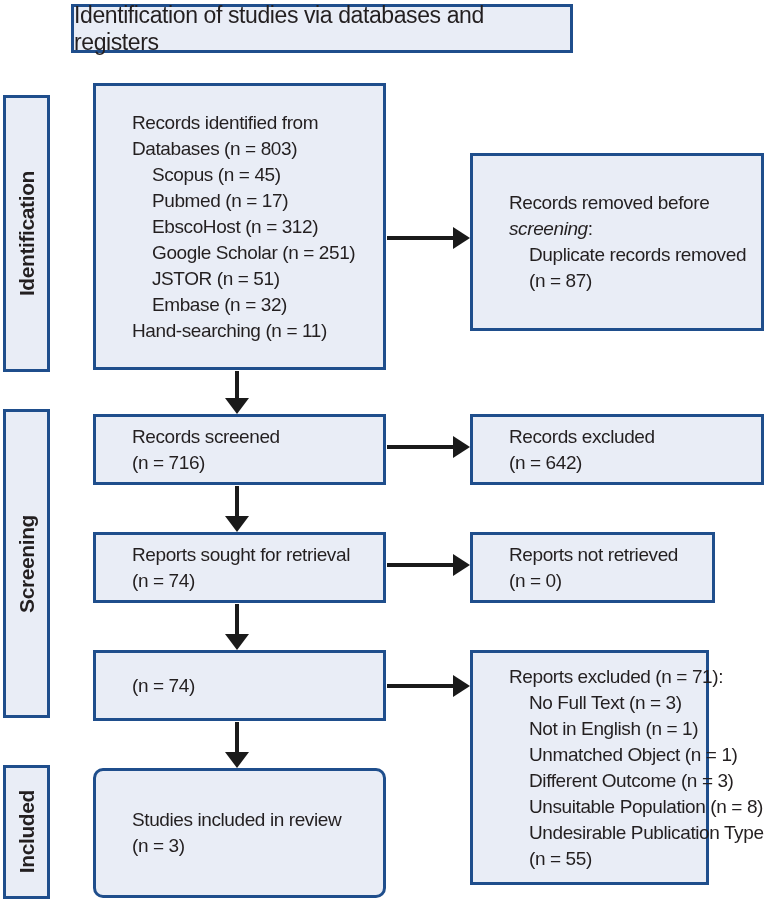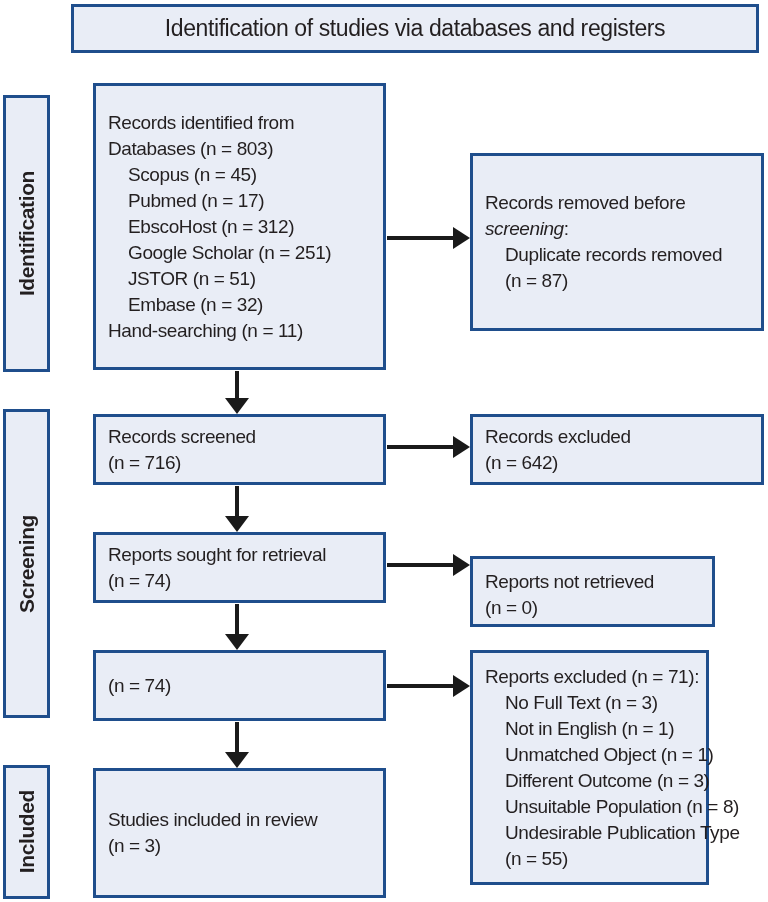--- a/index.html
+++ b/index.html
@@ -15,28 +15,28 @@
     font-family:"Liberation Sans", sans-serif;
     color:var(--text);
   }
   .canvas{position:relative;width:768px;height:902px;background:#ffffff;overflow:hidden;}
 
   .flow-box{
     position:absolute;
     background:var(--box-fill);
     border:3px solid var(--box-border);
     display:flex;flex-direction:column;justify-content:center;
-    padding:10px 10px 10px 12px;
+    padding:10px 10px 10px 36px;
     font-size:19px;line-height:26px;letter-spacing:-0.4px;
   }
   .flow-box .line{white-space:nowrap;}
   .flow-box .line.indent{padding-left:20px;}
 
   .title-box{
-    position:absolute;left:71px;top:4px;width:688px;height:49px;
+    position:absolute;left:71px;top:4px;width:502px;height:49px;
     background:var(--box-fill);border:3px solid var(--box-border);
     display:flex;align-items:center;justify-content:center;
     font-size:23px;letter-spacing:-0.4px;
   }
 
   .stage-bar{
     position:absolute;left:3px;width:47px;
     background:var(--box-fill);border:3px solid var(--box-border);
     display:flex;align-items:center;justify-content:center;
   }
@@ -95,38 +95,38 @@
 
   <div class="flow-box" style="left:93px;top:532px;width:293px;height:71px;">
       <div class="line"><span>Reports sought for retrieval</span></div>
       <div class="line"><span>(n = 74)</span></div>
     </div>
 
   <div class="flow-box" style="left:93px;top:650px;width:293px;height:71px;">
       <div class="line"><span>(n = 74)</span></div>
     </div>
 
-  <div class="flow-box" style="left:93px;top:768px;width:293px;height:130px;">
+  <div class="flow-box" style="left:93px;top:768px;width:293px;height:130px;border-radius:10px;">
       <div class="line"><span>Studies included in review</span></div>
       <div class="line"><span>(n = 3)</span></div>
     </div>
 
   <div class="flow-box" style="left:470px;top:153px;width:294px;height:178px;">
       <div class="line"><span>Records removed before</span></div>
       <div class="line"><span style="font-style: italic;">screening</span><span>:</span></div>
       <div class="line indent"><span>Duplicate records removed</span></div>
       <div class="line indent"><span>(n = 87)</span></div>
     </div>
 
   <div class="flow-box" style="left:470px;top:414px;width:294px;height:71px;">
       <div class="line"><span>Records excluded</span></div>
       <div class="line"><span>(n = 642)</span></div>
     </div>
 
-  <div class="flow-box" style="left:470px;top:556px;width:245px;height:71px;justify-content:space-between;">
+  <div class="flow-box" style="left:470px;top:532px;width:245px;height:71px;">
       <div class="line"><span>Reports not retrieved</span></div>
       <div class="line"><span>(n = 0)</span></div>
     </div>
 
   <div class="flow-box" style="left:470px;top:650px;width:239px;height:235px;">
       <div class="line"><span>Reports excluded (n = 71):</span></div>
       <div class="line indent"><span>No Full Text (n = 3)</span></div>
       <div class="line indent"><span>Not in English (n = 1)</span></div>
       <div class="line indent"><span>Unmatched Object (n = 1)</span></div>
       <div class="line indent"><span>Different Outcome (n = 3)</span></div>

